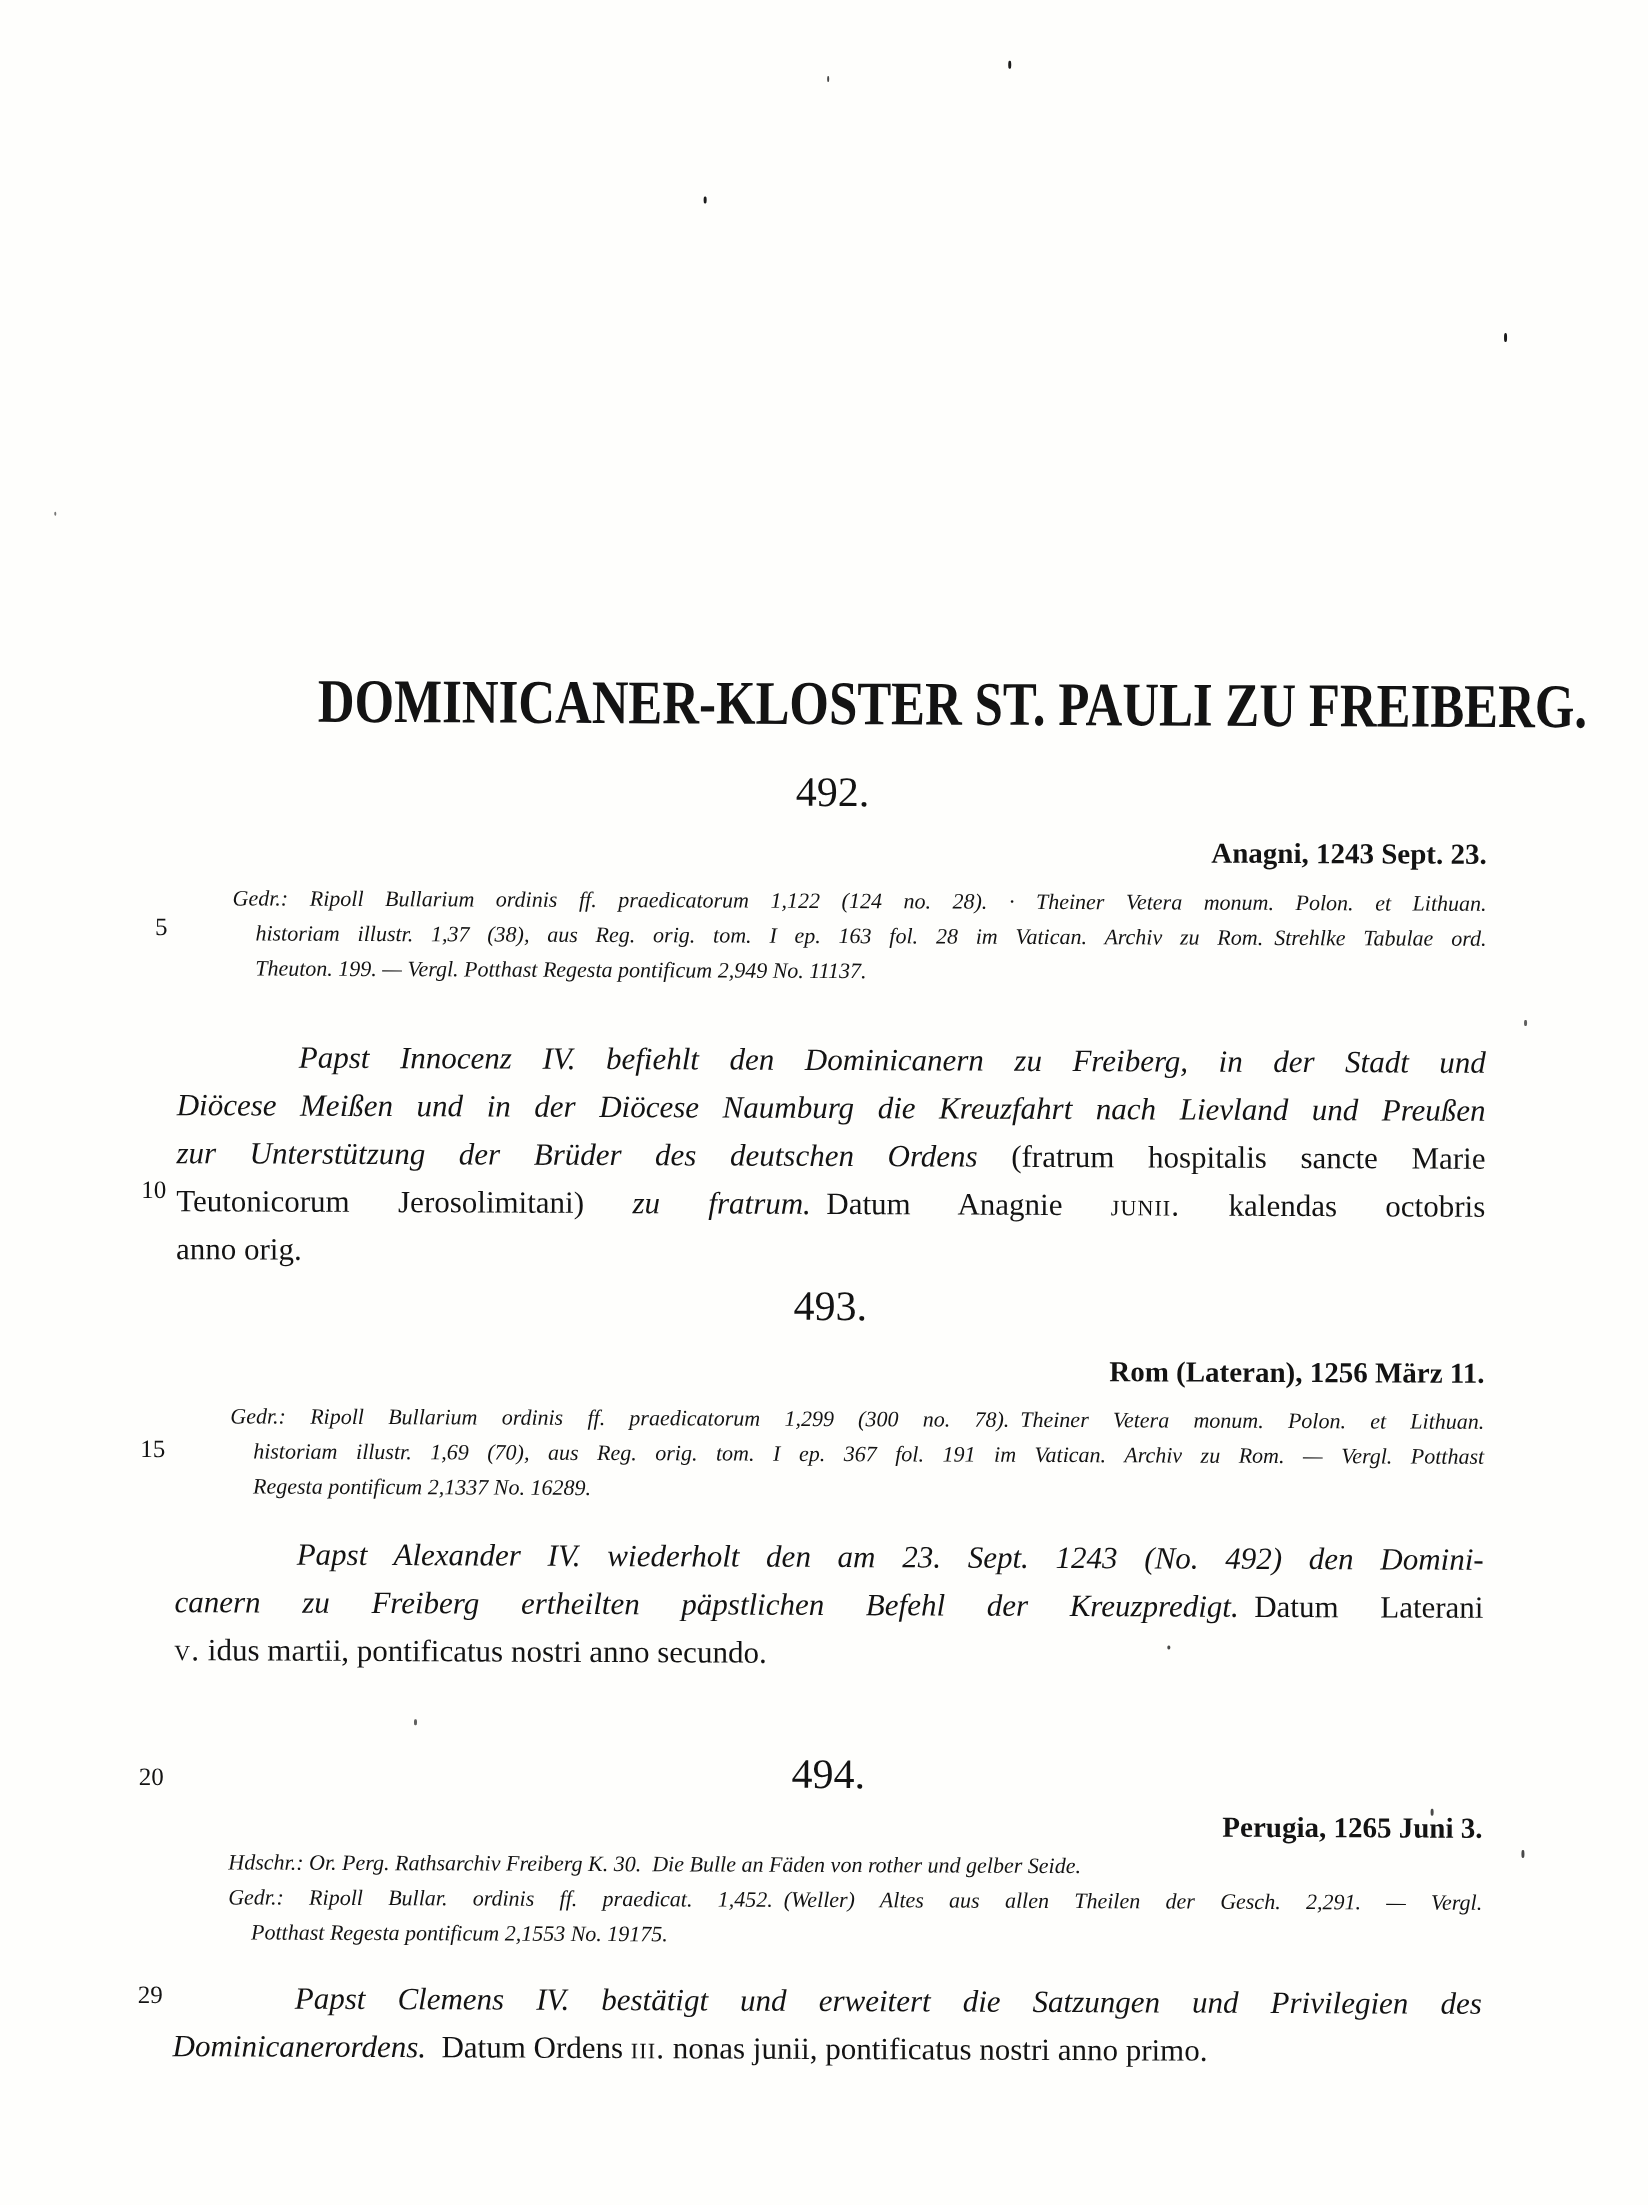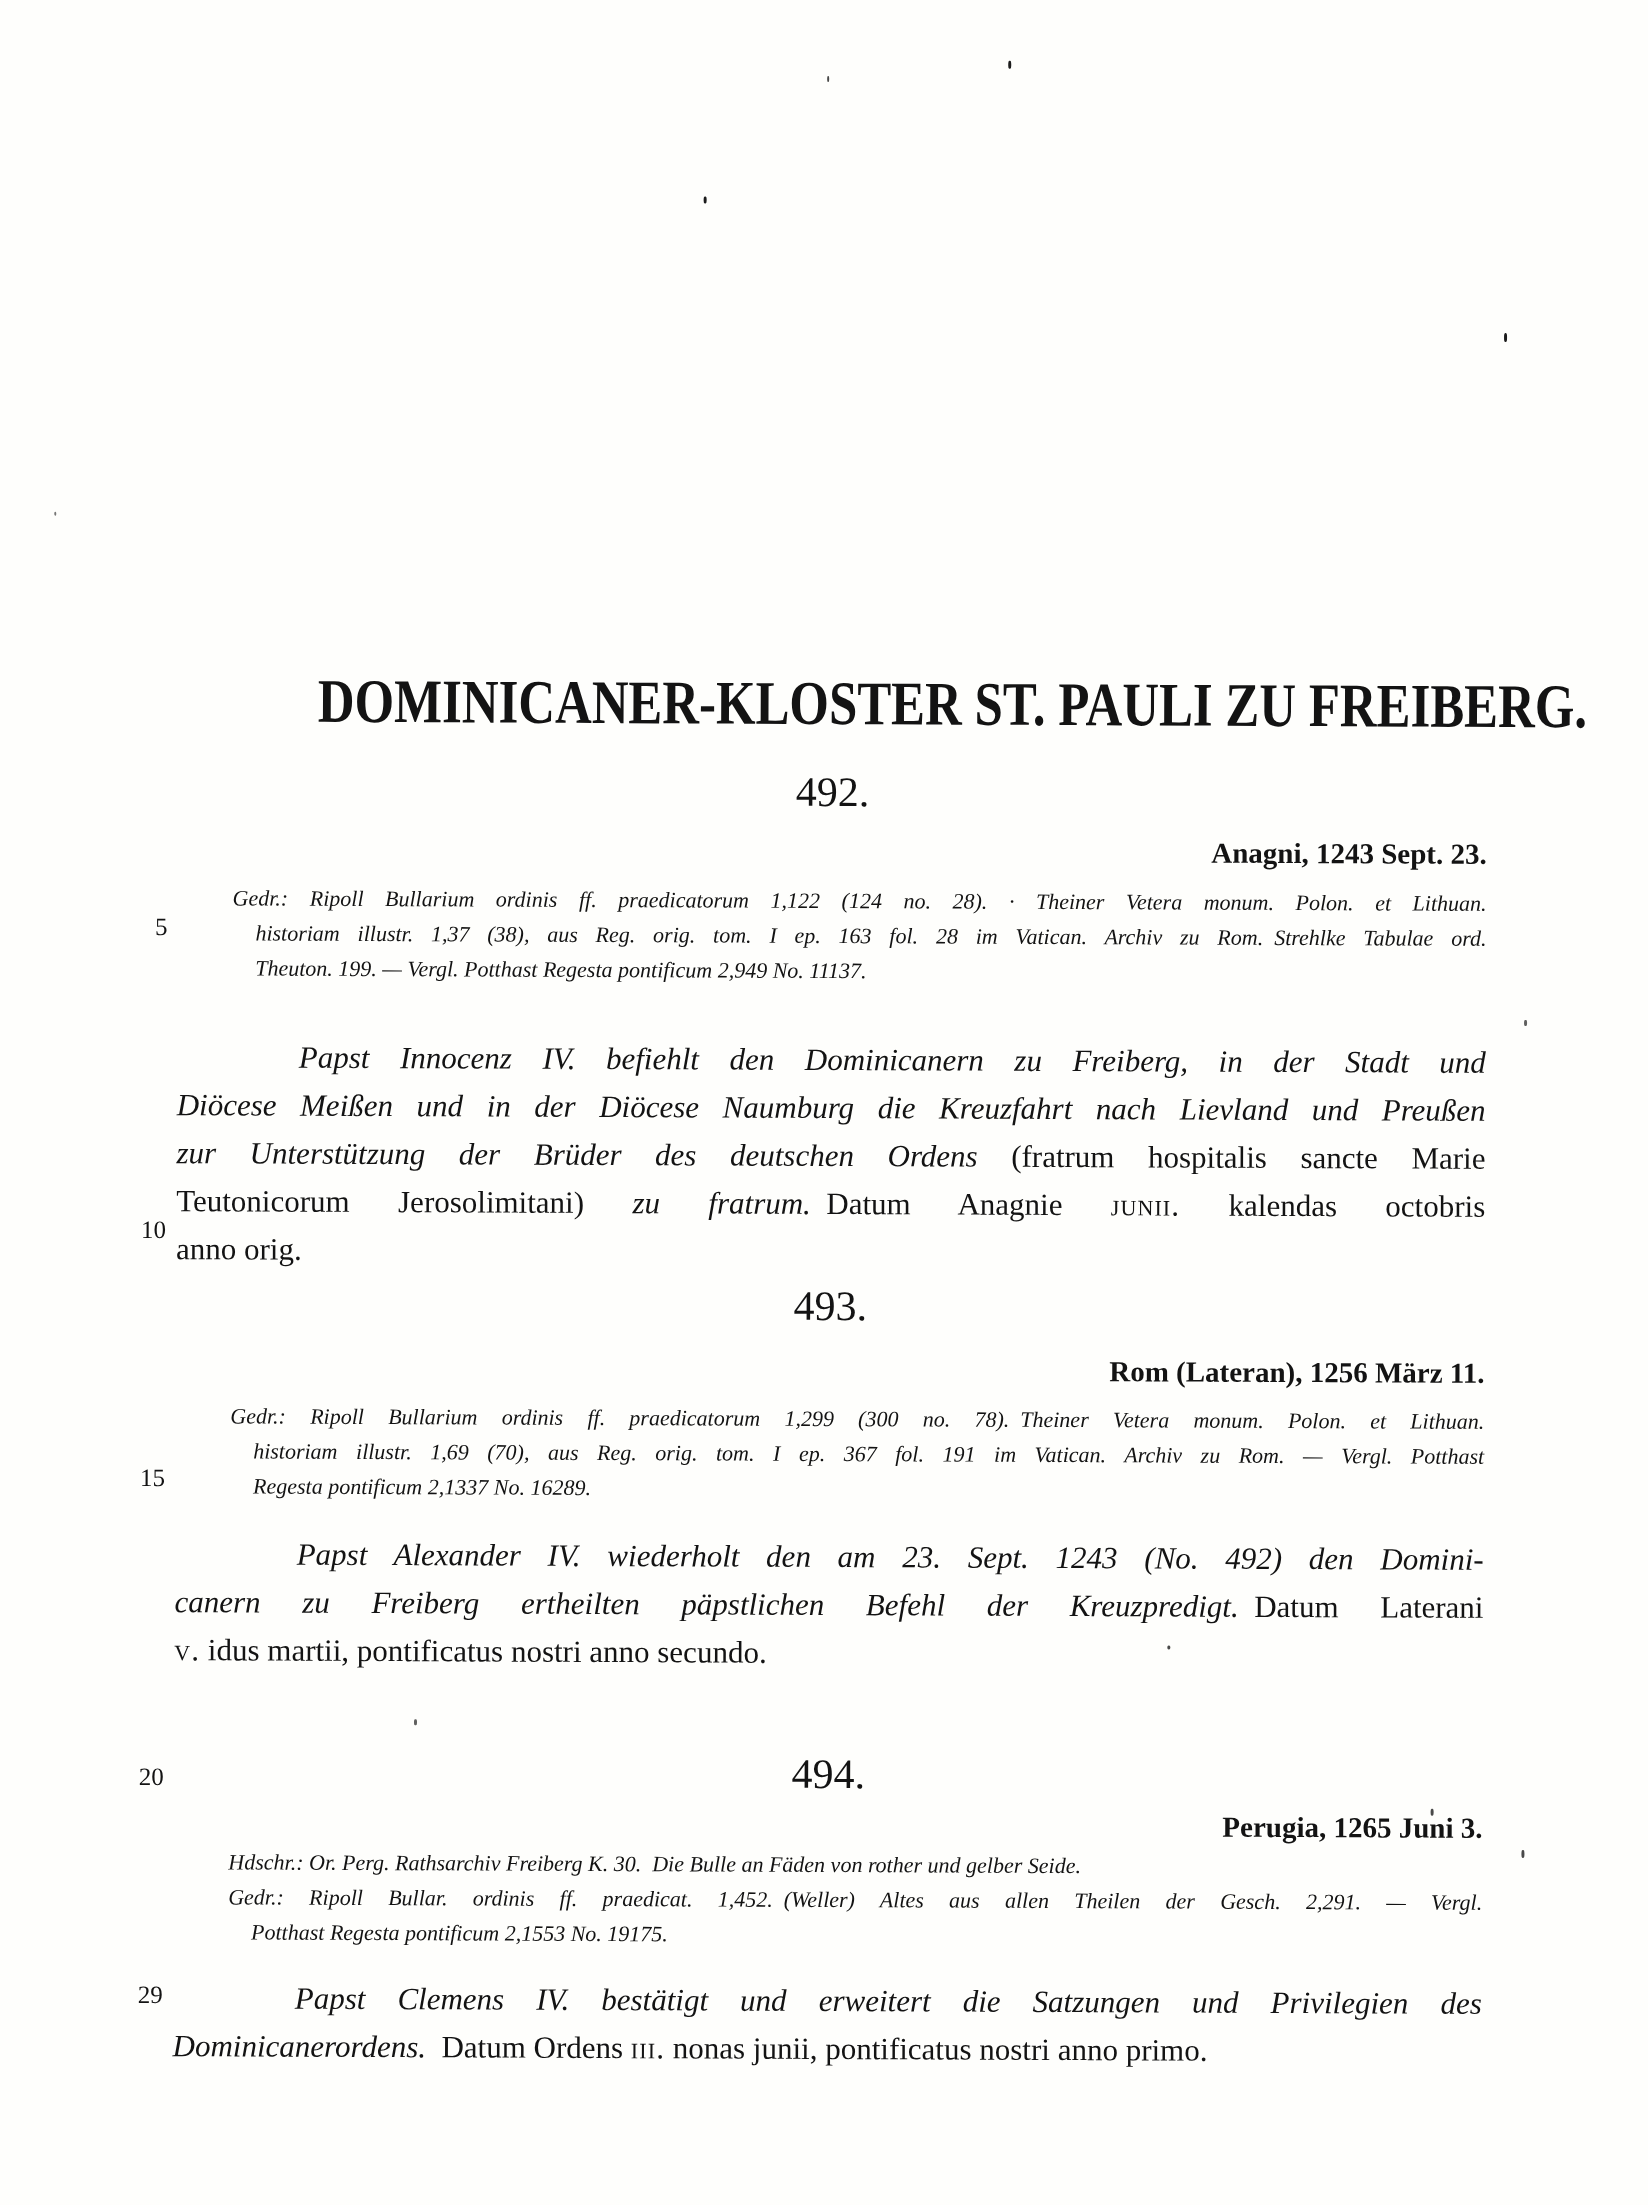--- a/index.html
+++ b/index.html
@@ -46,21 +46,21 @@
   .sc{font-style:normal;font-variant:small-caps;letter-spacing:1.1px;}
   .margin-num{
     width:44px;left:122px;text-align:right;
     font-size:25px;line-height:29px;
   }
   .speck{position:absolute;background:#1c1c1c;border-radius:40%;}
   
   #num492{top:770px;} #dl492{top:836px;} #cit492{top:883px;} #sum492{top:1036px;}
   #num493{top:1284px;} #dl493{top:1355px;} #cit493{top:1401px;} #sum493{top:1533px;}
   #num494{top:1752px;} #dl494{top:1810px;} #cit494{top:1847px;} #sum494{top:1977px;}
-  #mn5{top:915px;} #mn10{top:1178px;margin-top:40px;} #mn15{top:1437px;margin-top:29px;} #mn20{top:1757px;margin-top:8px;} #mn25{top:1983px;}
+  #mn5{top:915px;} #mn10{top:1178px;} #mn15{top:1437px;} #mn20{top:1757px;margin-top:8px;} #mn25{top:1983px;}
 </style>
 </head>
 <body>
 
 <div class="sheet">
   <div class="content">
 
     <div class="abs margin-num" id="mn5">5</div>
     <div class="abs margin-num" id="mn10">10</div>
     <div class="abs margin-num" id="mn15">15</div>

